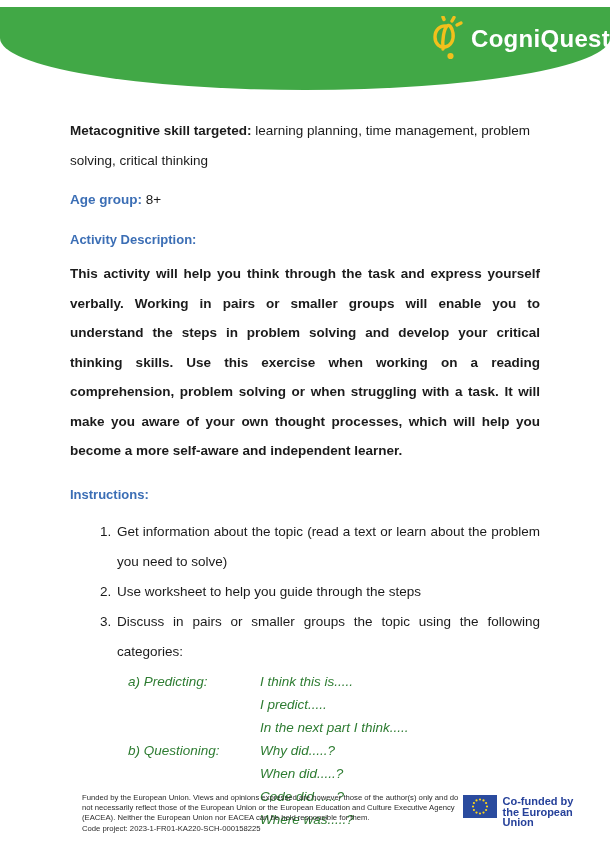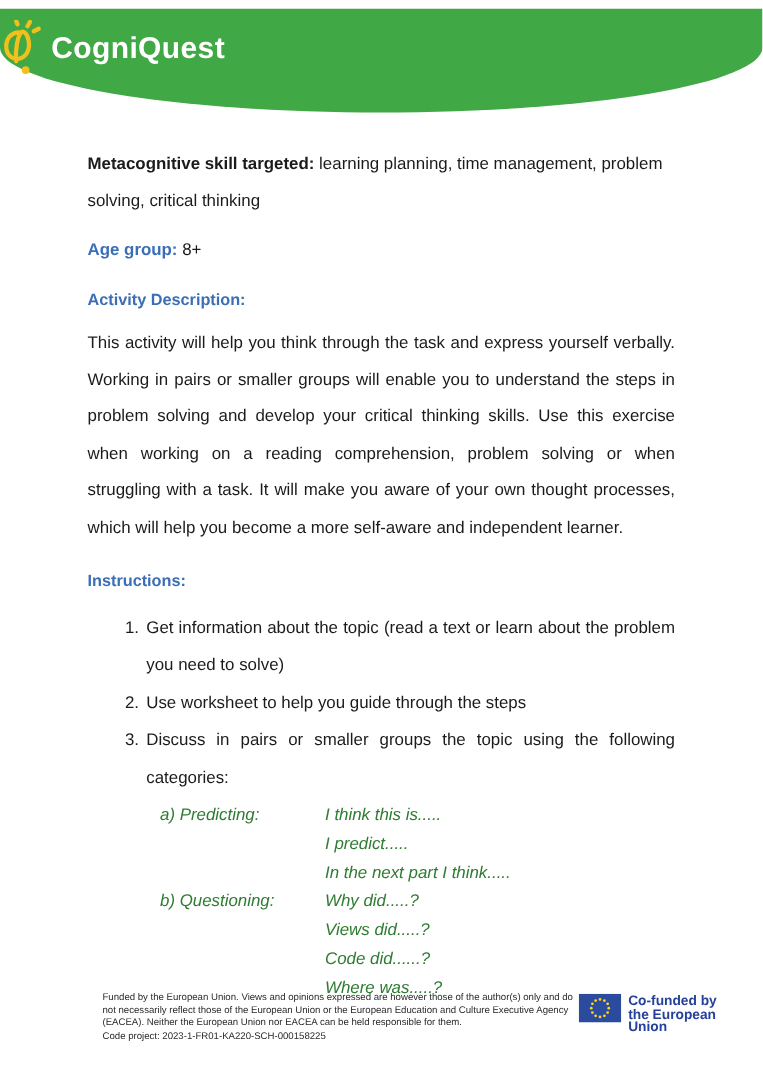--- a/index.html
+++ b/index.html
@@ -14,21 +14,21 @@
 
   
   .banner { position: relative; height: 96px; }
   .banner-bg {
     position: absolute; top: 7px; left: 0; right: 0; height: 83px;
     background: var(--header-green, #41a846);
     border-radius: 0 0 50% 50% / 0 0 52px 52px;
   }
   .logo {
     position: absolute; top: 16px; left: 0; width: 100%;
-    display: flex; justify-content: flex-start; align-items: center; gap: 7px;
+    display: flex; justify-content: flex-end; align-items: center; gap: 7px;
   }
   .logo svg { display: block; }
   .logo-text {
     color: #ffffff; font-size: 24px; font-weight: 700; letter-spacing: 0.3px;
   }
 
   
   .content { padding: 0 70px; }
   .page-title {
     margin-top: 28px;
@@ -42,20 +42,21 @@
   .blue-label { color: var(--accent-blue, #3b6eb5); font-weight: 700; }
   .section-heading {
     margin-top: 21px;
     color: var(--accent-blue, #3b6eb5);
     font-size: 13px; font-weight: 700;
   }
   .activity-body {
     margin-top: 12px;
     font-size: 13.5px; line-height: 29.5px;
     text-align: justify;
+    font-weight: bold;
   }
 
   ol.steps {
     margin-top: 15px;
     padding-left: 45px;
     font-size: 13.5px; line-height: 30px;
   }
   ol.steps li { padding-left: 2px; text-align: justify; }
 
   .categories { margin-top: 3px; margin-left: 58px; }
@@ -136,21 +137,21 @@
       <div class="cat-prompts">
         <div>I think this is.....</div>
         <div>I predict.....</div>
         <div>In the next part I think.....</div>
       </div>
     </div>
     <div class="cat-row">
       <div class="cat-label">b)  Questioning:</div>
       <div class="cat-prompts">
         <div>Why did.....?</div>
-        <div>Views did.....?</div>
+        <div>When did.....?</div>
         <div>Code did......?</div>
         <div>Where was.....?</div>
       </div>
     </div>
   </div>
 
 </div>
 
 <div class="footer">
   <div class="footer-text">

